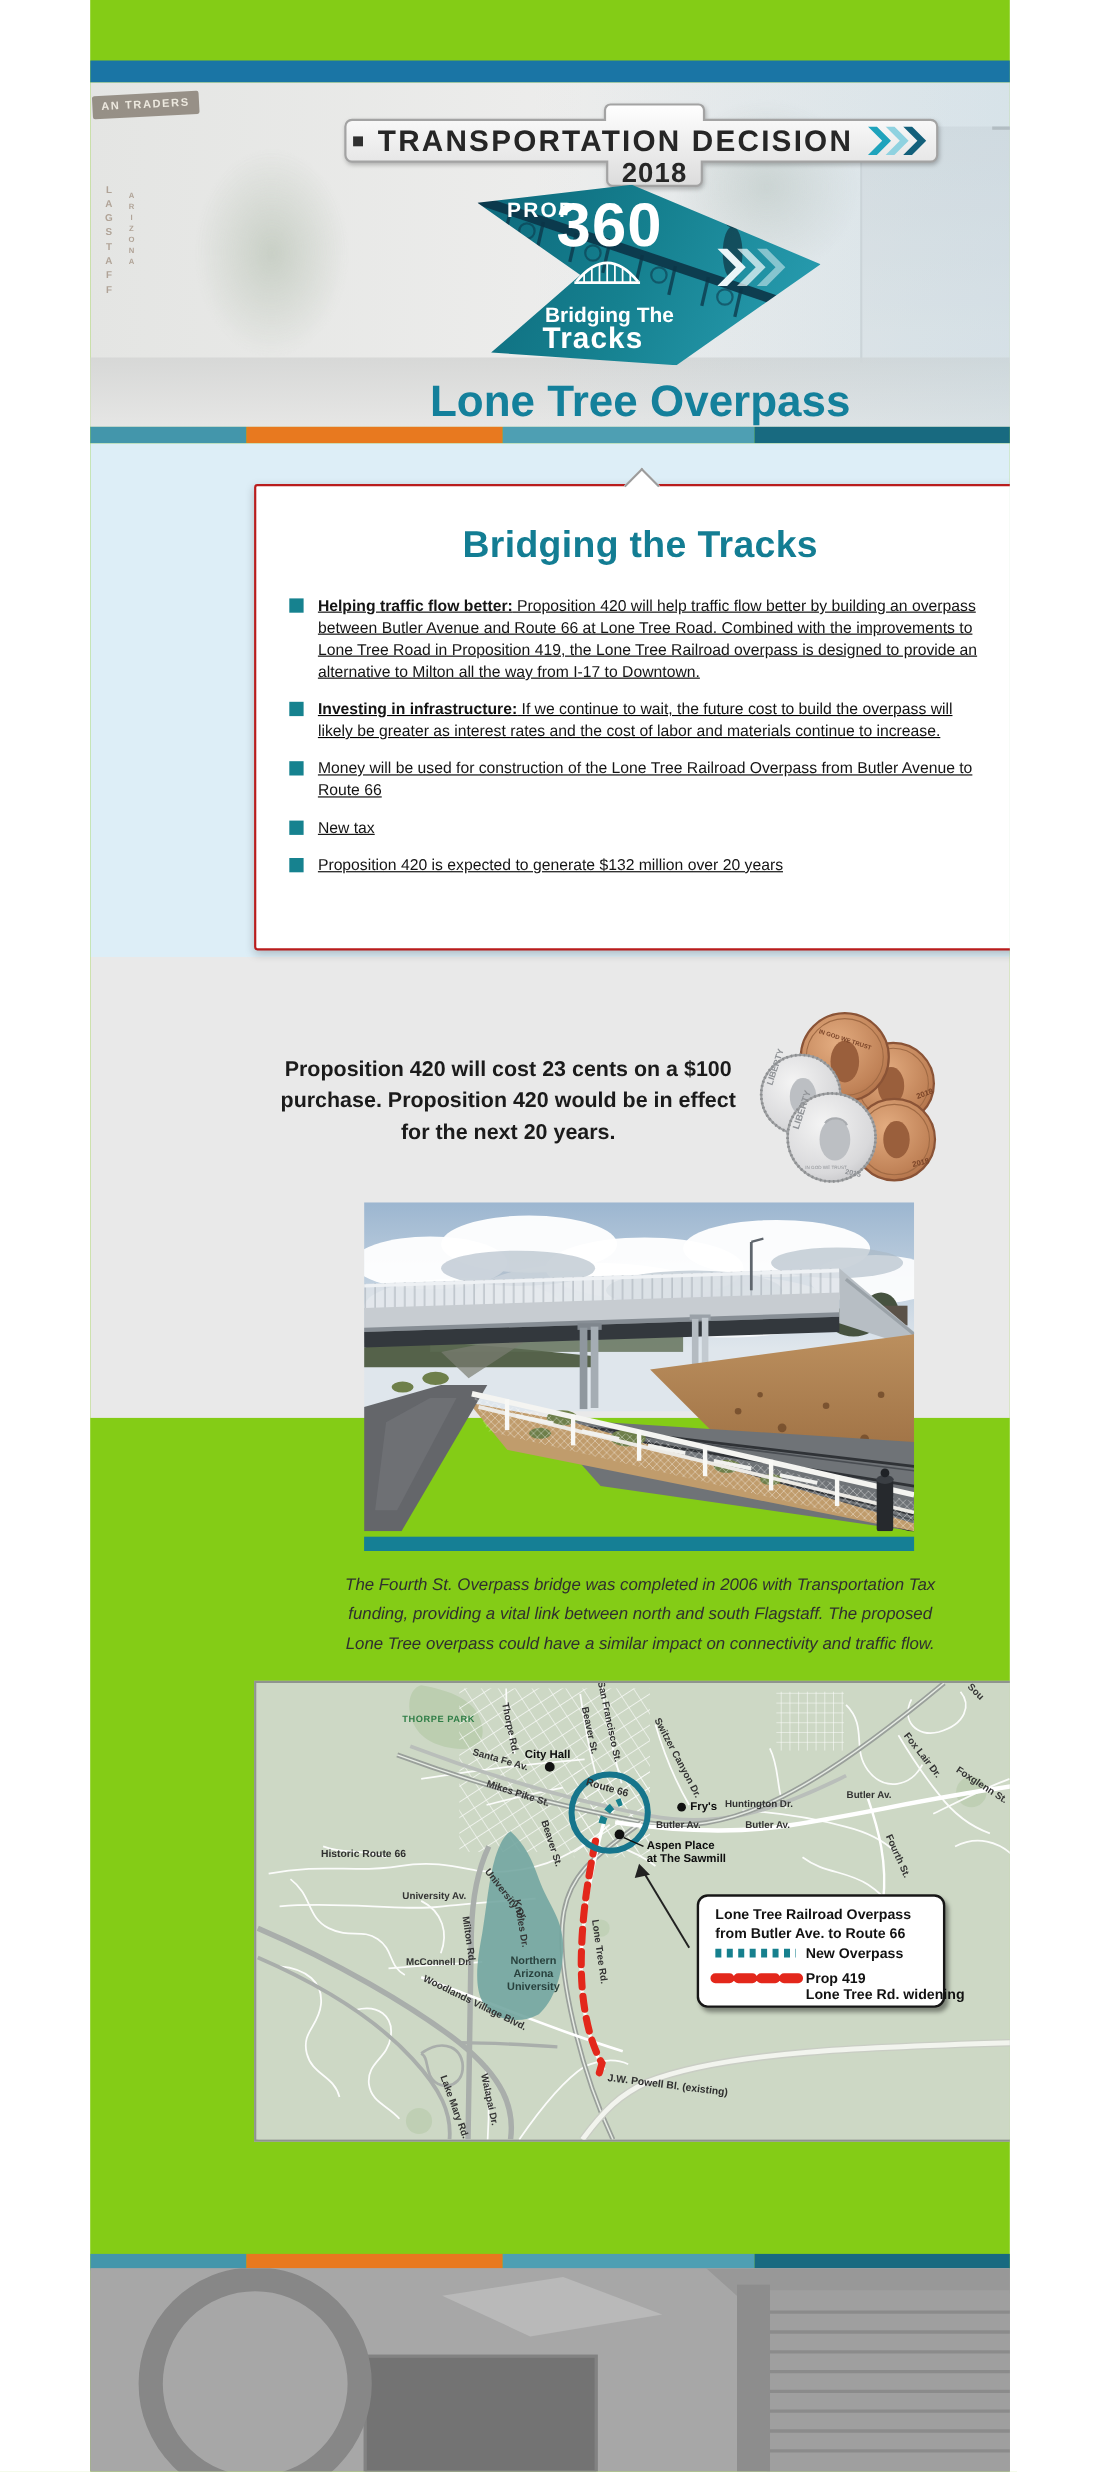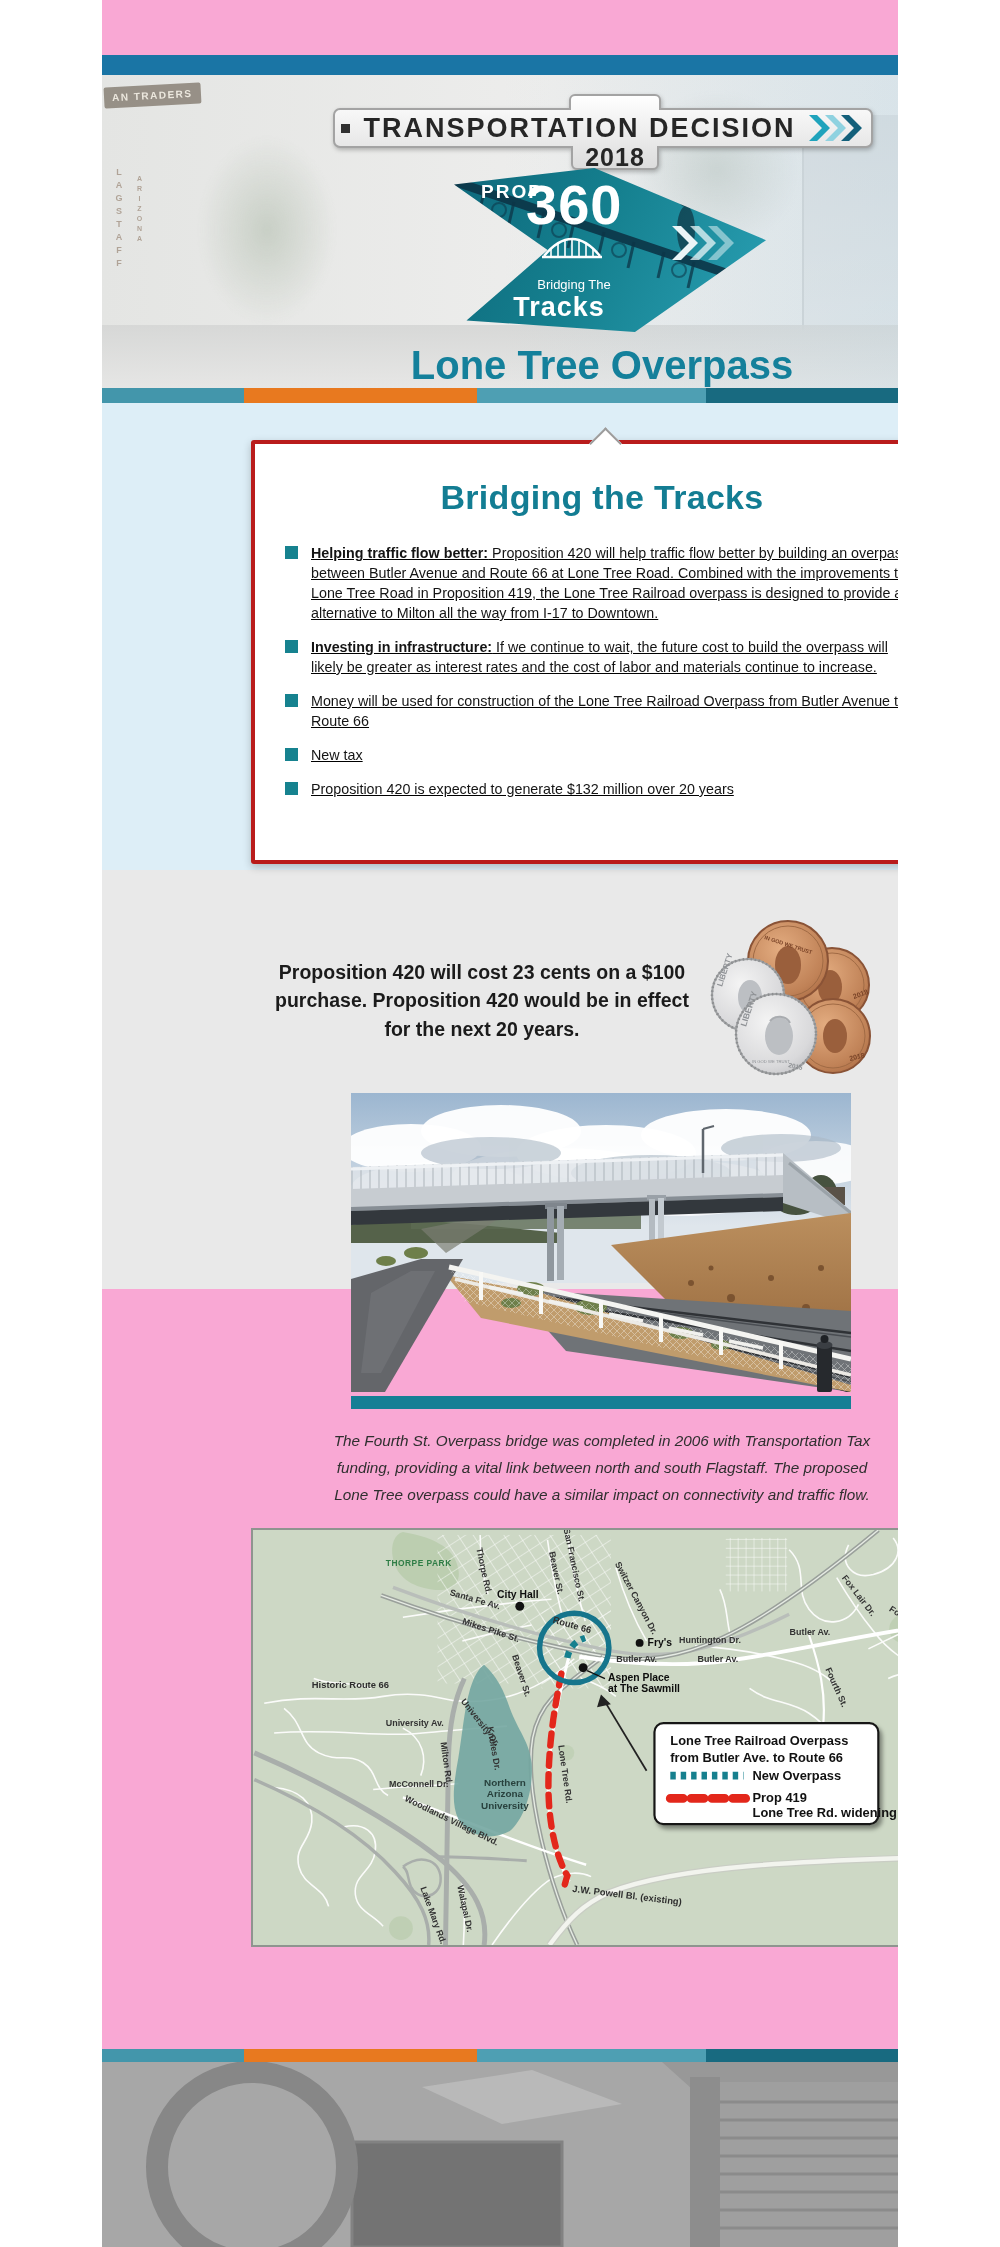--- a/index.html
+++ b/index.html
@@ -1,17 +1,17 @@
 <!DOCTYPE html>
 <html><head>
 <meta charset="utf-8">
 <style>
   html,body{margin:0;padding:0;background:#fff;}
   .page{position:relative;width:796px;height:2247px;margin:0 auto;overflow:hidden;
-        font-family:"Liberation Sans",sans-serif;background:#f9a8d4;}
+        font-family:"Liberation Sans",sans-serif;background:#84cc16;padding-left:40px;}
   .abs{position:absolute;}
   
   .bluebar{top:55px;left:0;width:1000px;height:20px;background:#1a75a5;}
   
   .hero{top:75px;left:0;width:1000px;height:313px;overflow:hidden;
         background:linear-gradient(90deg,#e4e5e3 0%,#ededec 45%,#e0e7eb 100%);}
   .hero-tint{left:0;top:0;width:100%;height:100%;background:linear-gradient(90deg,transparent 40%,rgba(188,214,227,.45));}
   .hero-street{left:0;top:250px;width:100%;height:63px;background:linear-gradient(#d5d6d5,#e6e6e5);opacity:.9;}
   .blob{border-radius:50%;filter:blur(2px);}
   .sign1{left:2px;top:10px;padding:5px 8px;background:#7d7468;color:#efe9dd;opacity:.75;
@@ -21,32 +21,32 @@
   .banner-title{font-size:27px;font-weight:800;letter-spacing:2px;color:#262626;white-space:nowrap;}
   .banner-sq{width:9px;height:9px;background:#303030;}
   .banner-year{font-size:25px;font-weight:800;letter-spacing:1px;color:#262626;text-align:center;}
   
   .arrow{left:352px;top:93px;width:312px;height:164px;
          clip-path:polygon(0% 10%,45% 0%,100% 44%,58% 100%,4% 93%,30% 50%);
          background:linear-gradient(115deg,#0d687b 0%,#15808f 45%,#2aa0b4 100%);
          filter:drop-shadow(2px 3px 4px rgba(0,0,0,.35));}
   .arrow .prop{left:27px;top:13px;font-size:19px;font-weight:800;letter-spacing:2px;color:#fff;}
   .arrow .num{left:72px;top:4px;font-size:56px;font-weight:800;color:#fff;letter-spacing:1px;}
-  .arrow .tag1{left:40px;top:109px;width:160px;text-align:center;font-size:13px;font-weight:400;color:#fff;}
+  .arrow .tag1{left:40px;top:109px;width:160px;text-align:center;font-size:19px;font-weight:700;color:#fff;}
   .arrow .tag2{left:30px;top:124px;width:150px;text-align:center;font-size:27px;font-weight:800;color:#fff;letter-spacing:1px;}
   .subtitle{left:0;top:268px;width:1000px;text-align:center;font-size:40px;font-weight:800;color:#14809b;}
   
   .stripes{left:0;width:1000px;height:15px;font-size:0;}
   .stripes span{display:inline-block;height:15px;}
   
   .sec-blue{top:403px;left:0;width:1000px;height:467px;background:#ddeef7;}
   .sec-gray{top:870px;left:0;width:1000px;height:419px;background:#e9e9e9;}
   
   .card{top:440px;left:149px;width:700px;height:424px;box-sizing:border-box;background:#fff;
-        border:4px solid #b91c1c;border-radius:3px;box-shadow:0 3px 9px rgba(0,0,0,.22);
+        border:2px solid #b91c1c;border-radius:3px;box-shadow:0 3px 9px rgba(0,0,0,.22);
         padding:34px 28px 0 30px;}
   .card .notch{position:absolute;top:-12px;left:339px;width:21px;height:21px;background:#fff;
         border-left:2px solid #9c9c9c;border-top:2px solid #9c9c9c;transform:rotate(45deg);}
   .card h1{margin:0 0 26px 0;text-align:center;font-size:34px;font-weight:800;color:#137d93;letter-spacing:.3px;}
   .card ul{list-style:none;margin:0;padding:0;text-decoration:underline;}
   .card li{display:flex;gap:13px;margin-bottom:14px;font-size:14.3px;line-height:20px;color:#141414;}
   .card li .sq{flex:none;width:13px;height:13px;background:#16828f;margin-top:3px;}
   .card li b{font-weight:800;}
   
   .cost-text{top:958px;left:160px;width:440px;text-align:center;font-size:19.5px;font-weight:800;

